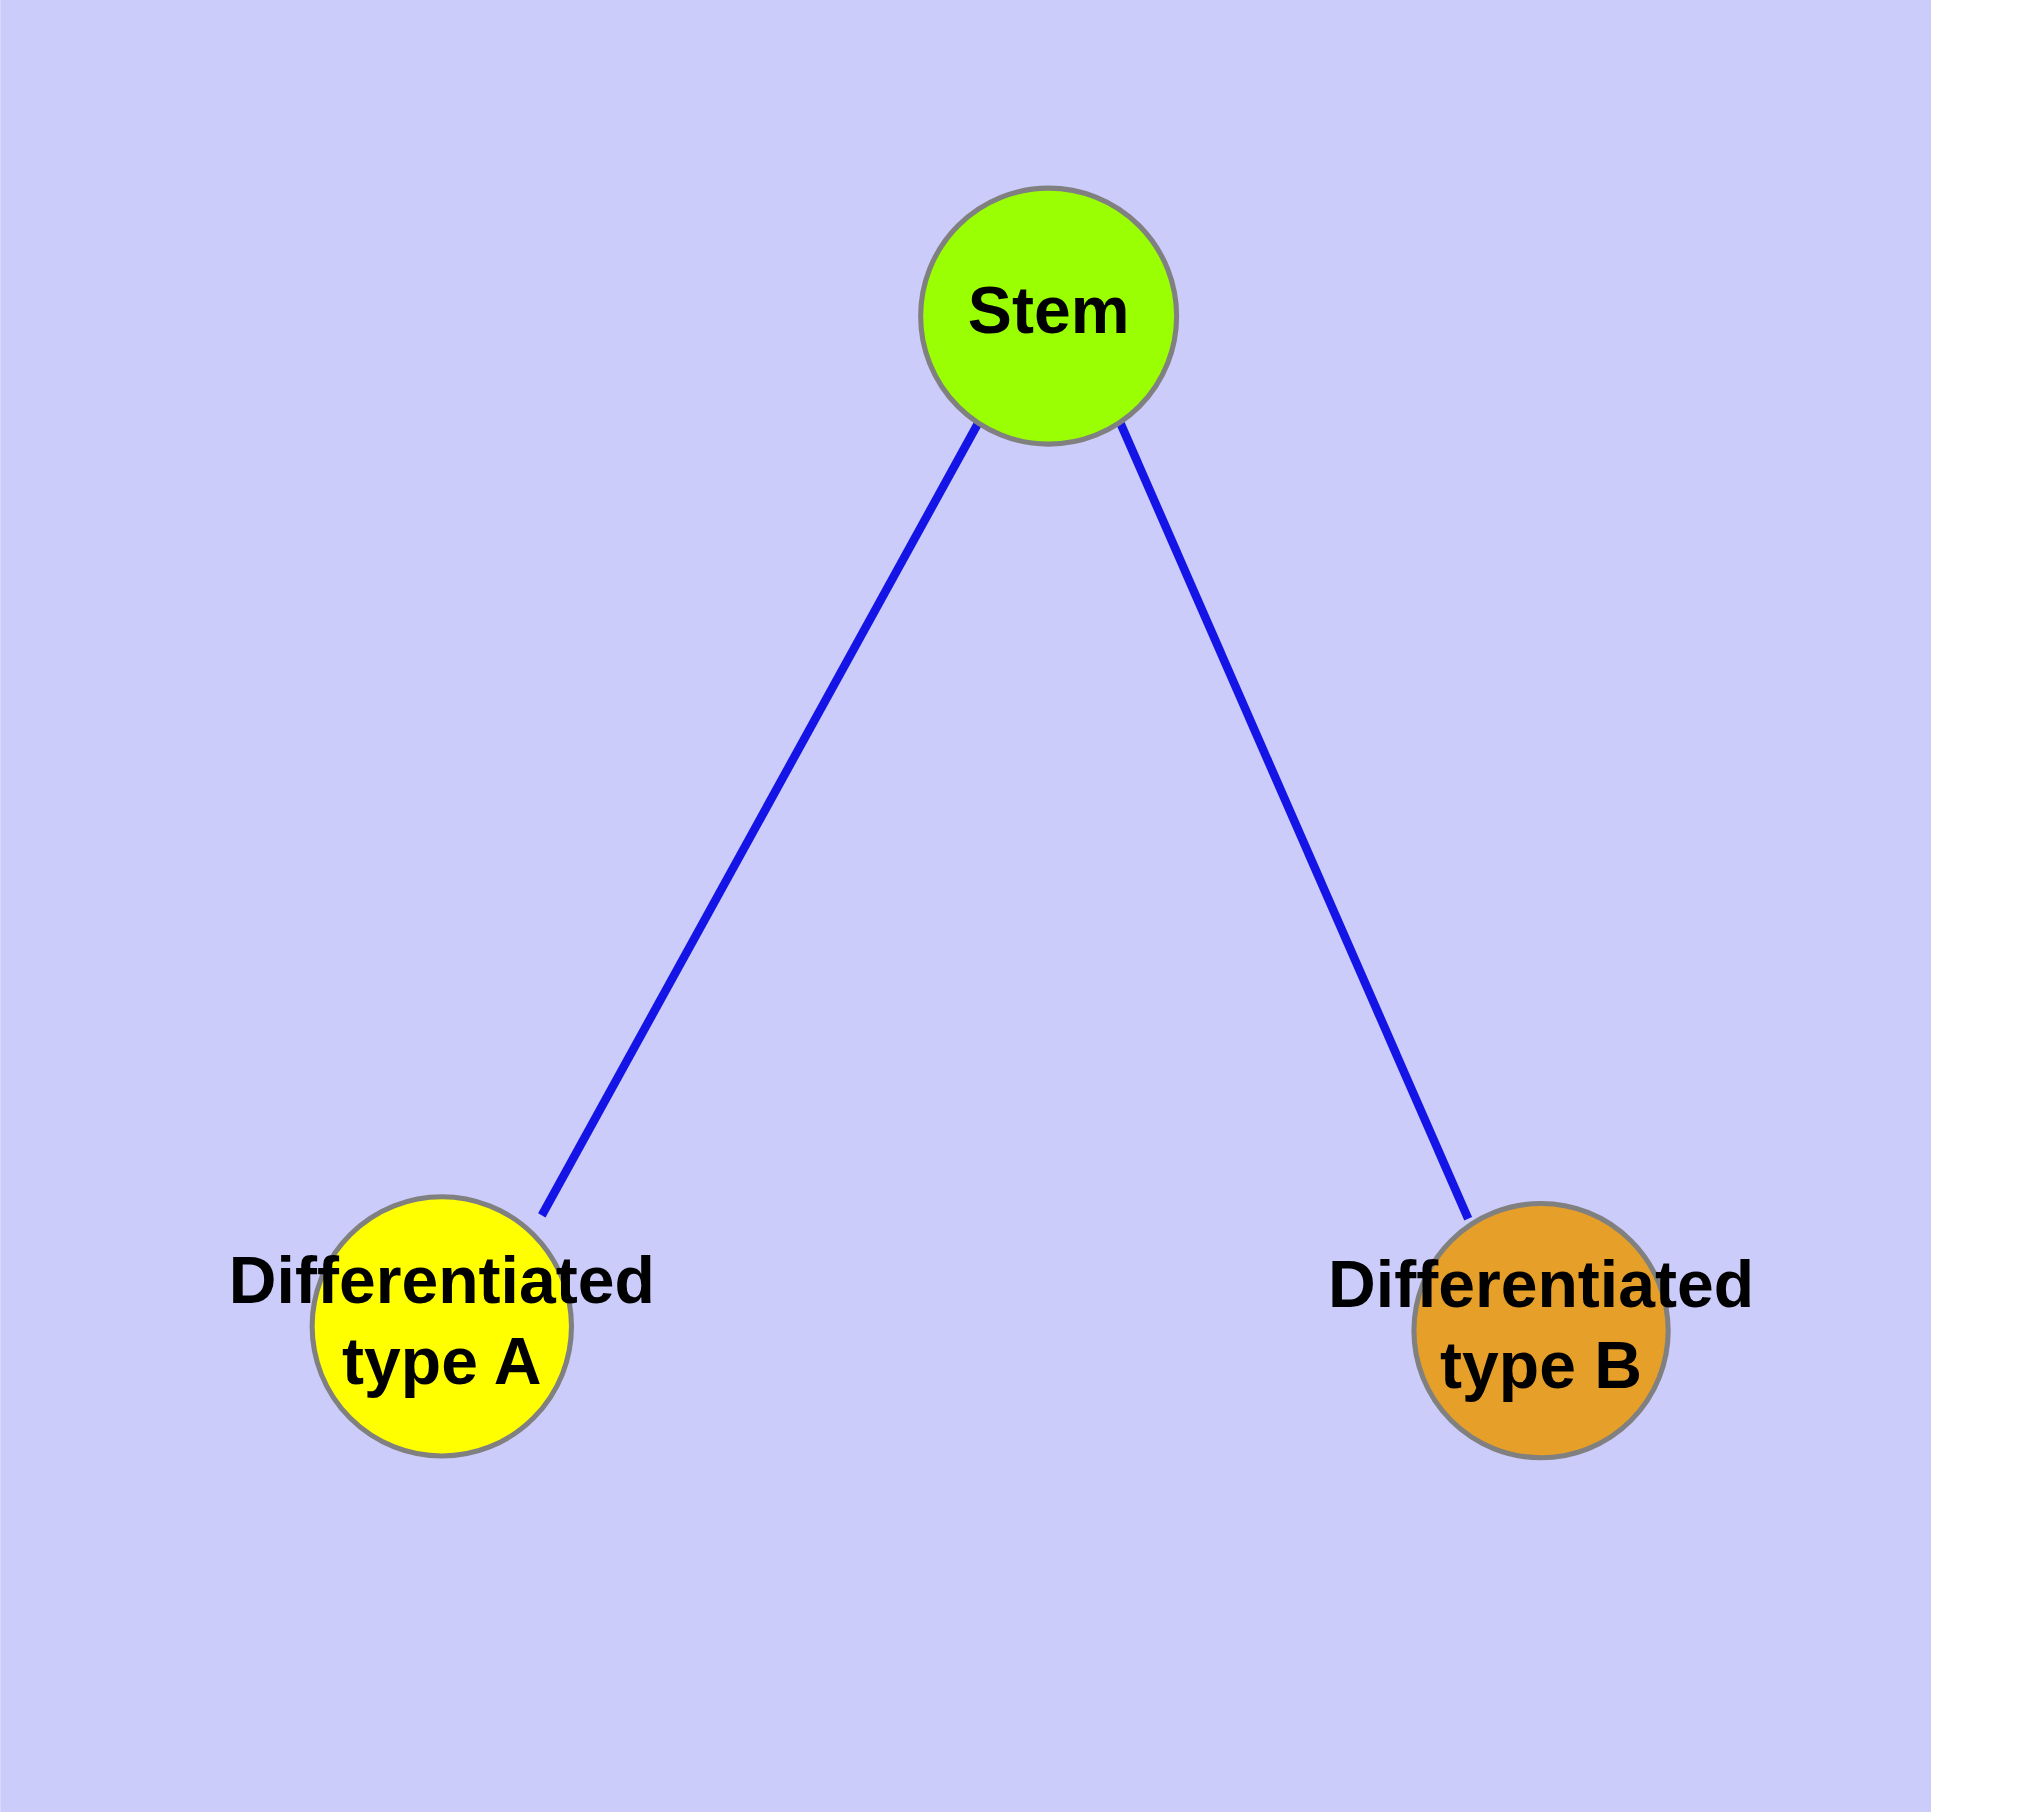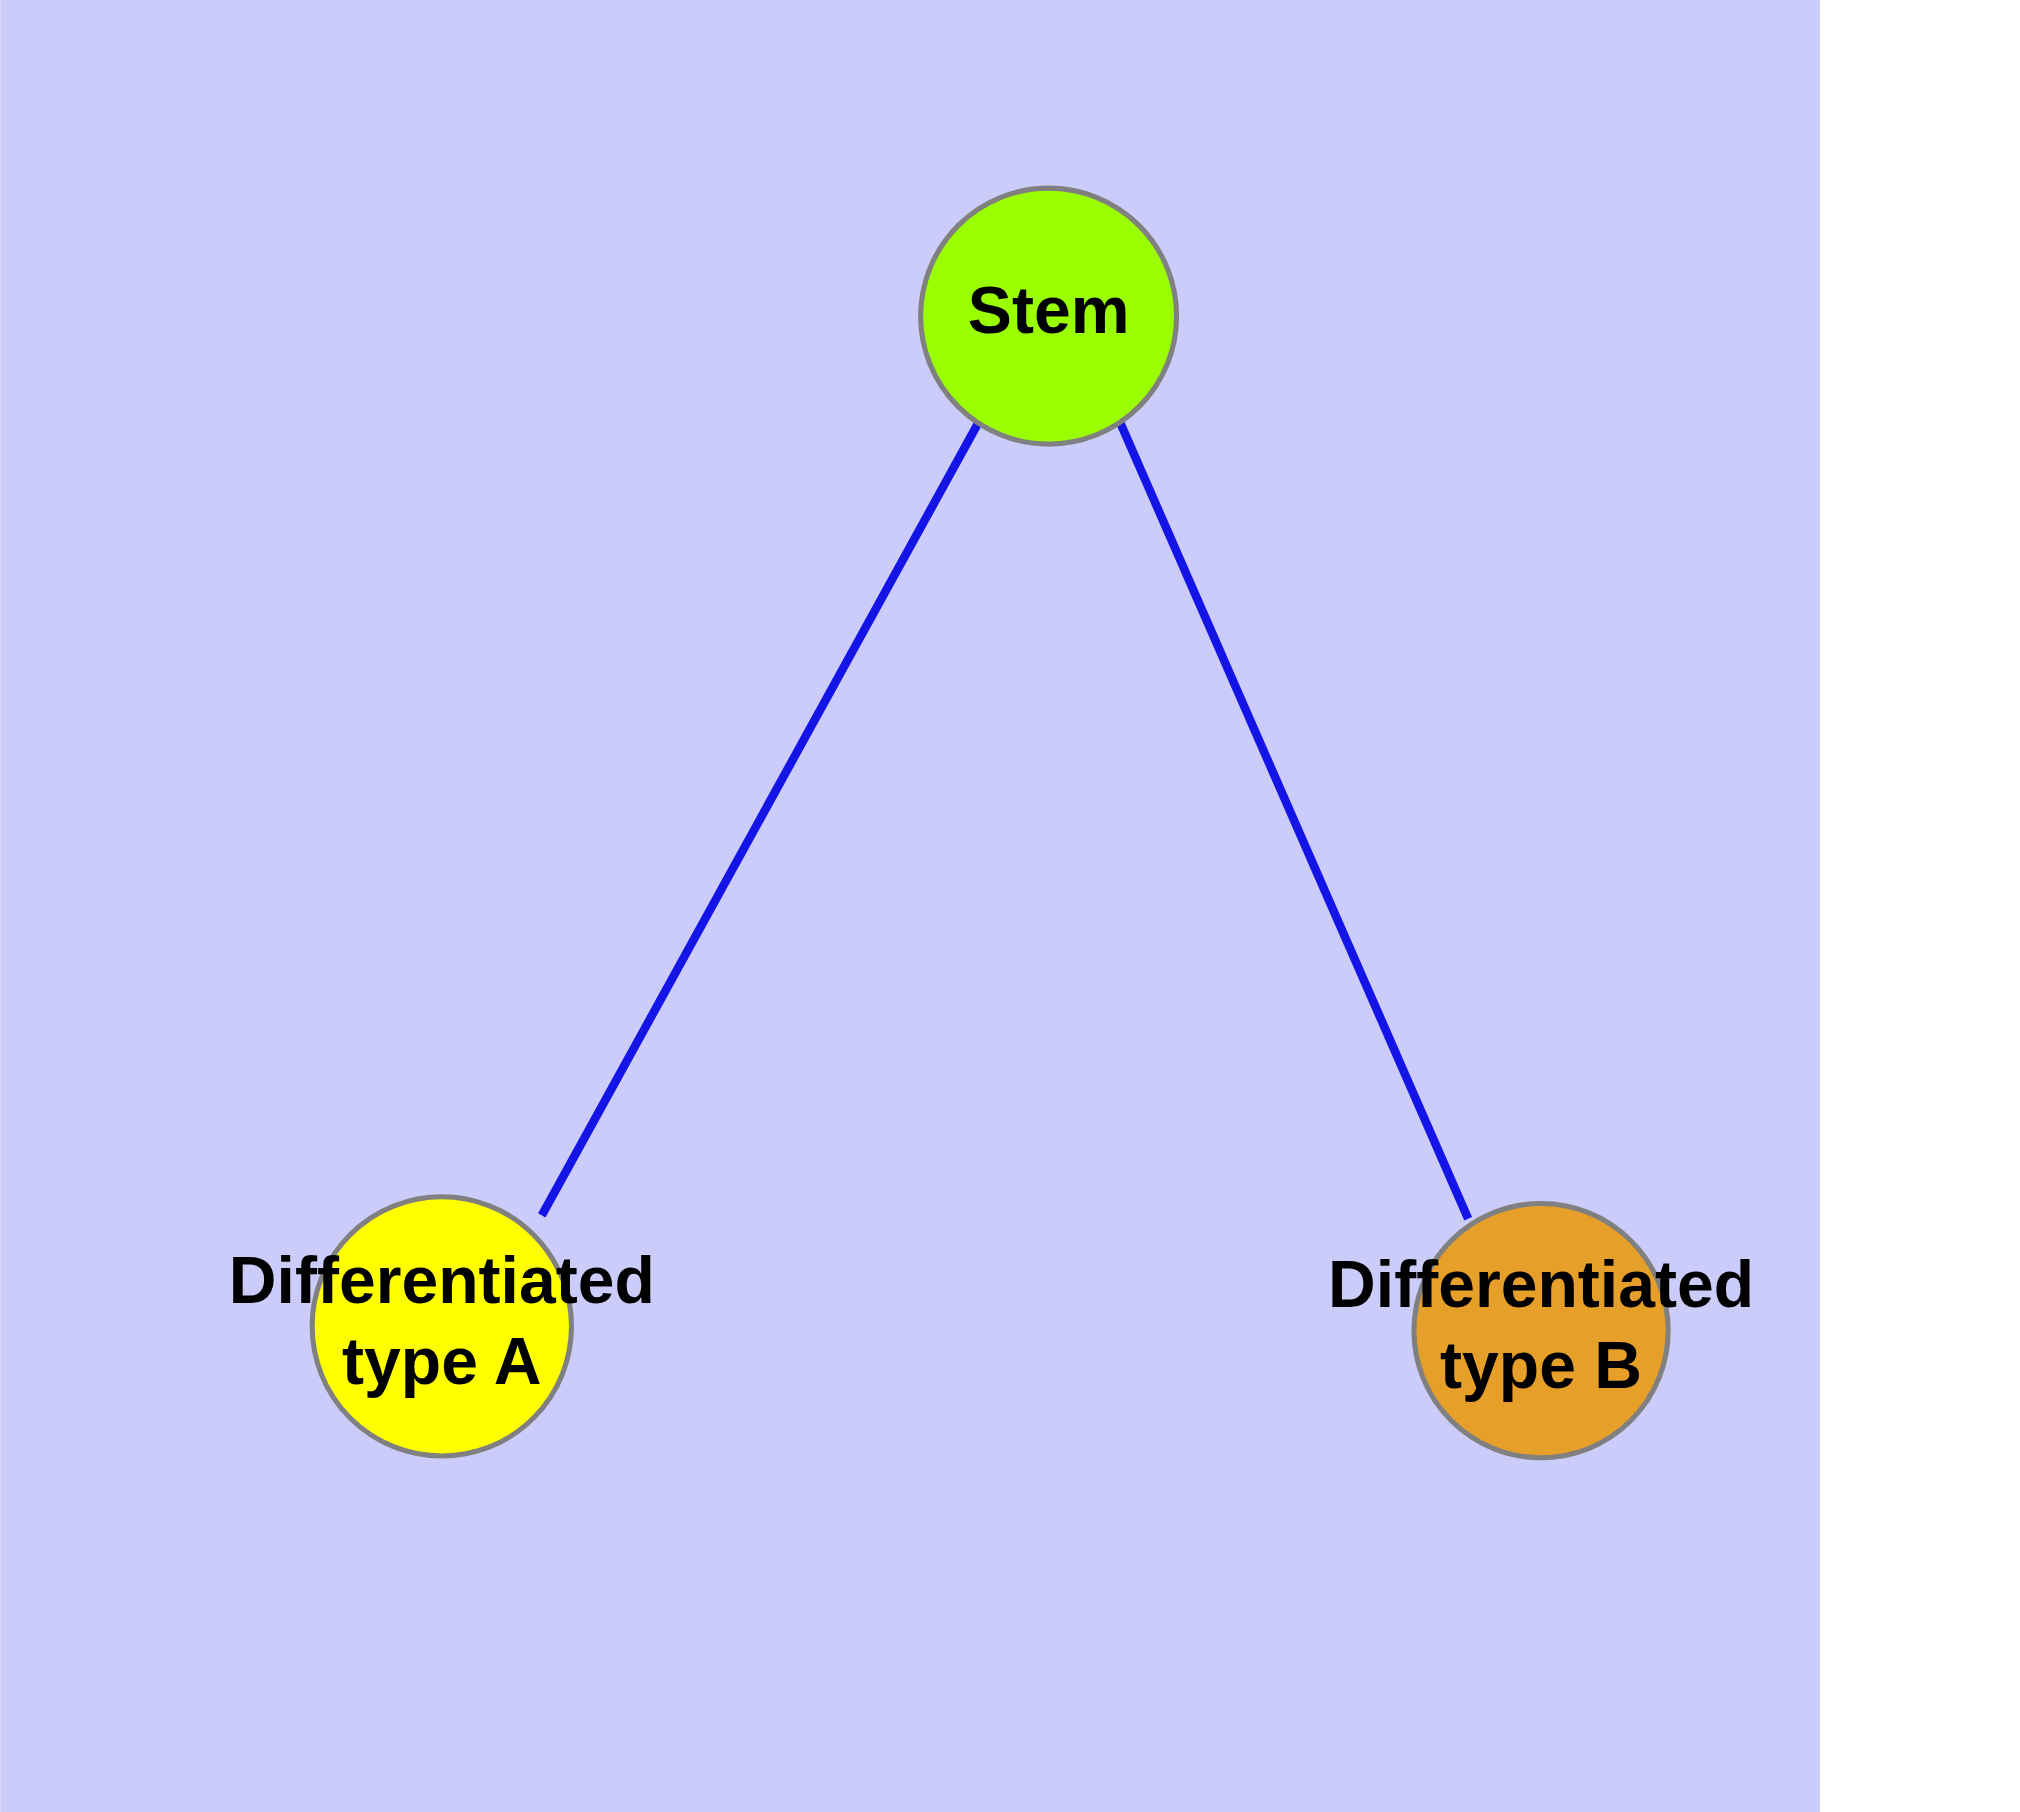--- a/index.html
+++ b/index.html
@@ -28,21 +28,21 @@
     font-family: "Liberation Sans", sans-serif;
     font-weight: bold;
     fill: #000000;
     text-anchor: middle;
     dominant-baseline: middle;
   }
 </style>
 </head>
 <body>
 
-<div id="canvas" style="width: 1786px; height: 1812px; padding-left: 34px;">
+<div id="canvas" style="width: 1931px; height: 1812px;">
   <svg id="graph-svg" viewBox="0 0 2384 2138" xmlns="http://www.w3.org/2000/svg" style="width: 2021px; height: 1812px;">
     <rect id="bg-rect" x="0" y="0" width="2384" height="2138" fill="#ccccfa"></rect>
     <g id="edges-layer">
         <line x1="1154" y1="499" x2="639" y2="1434" stroke="#1414e6" stroke-width="10" stroke-linecap="butt"></line>
         <line x1="1322" y1="500" x2="1732" y2="1438" stroke="#1414e6" stroke-width="10" stroke-linecap="butt"></line>
       </g>
     <g id="nodes-layer">
         <g>
           <circle cx="1237" cy="373" r="151" fill="#9aff02" stroke="#808080" stroke-width="6"></circle>
           <text class="node-label" x="1237" y="373" font-size="78" fill="#000000"><tspan x="1237" dy="0">Stem</tspan></text>

